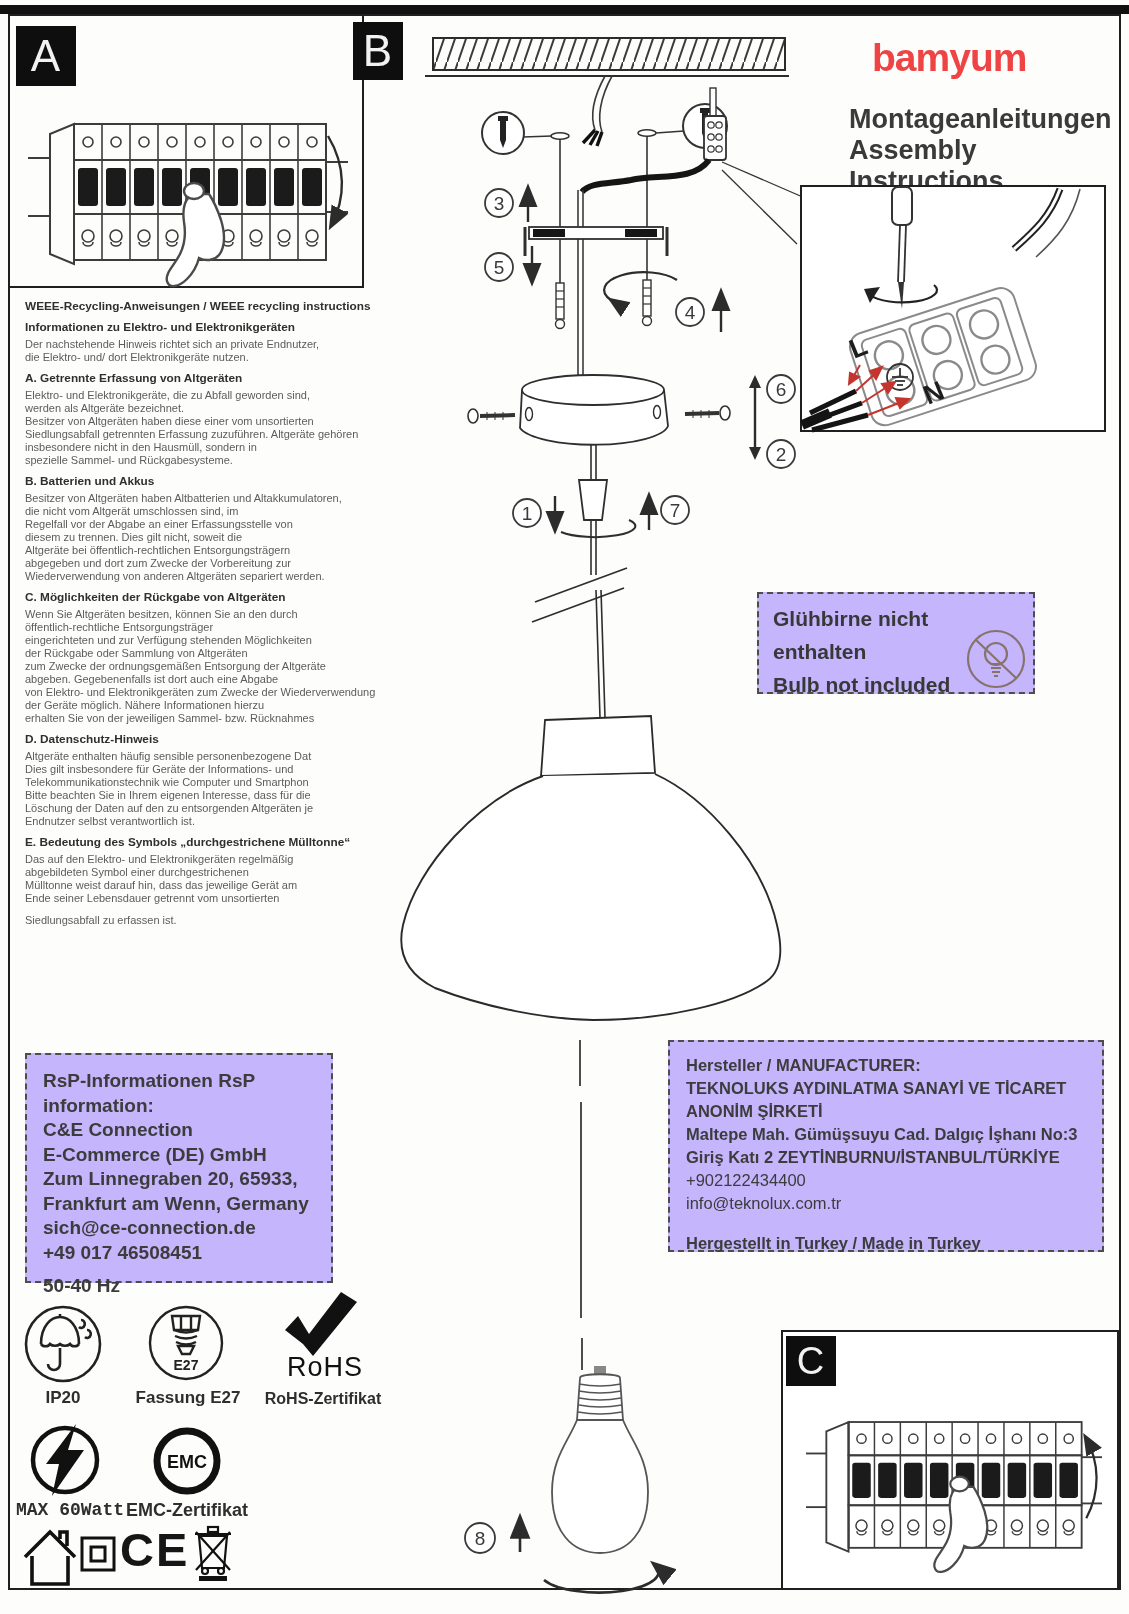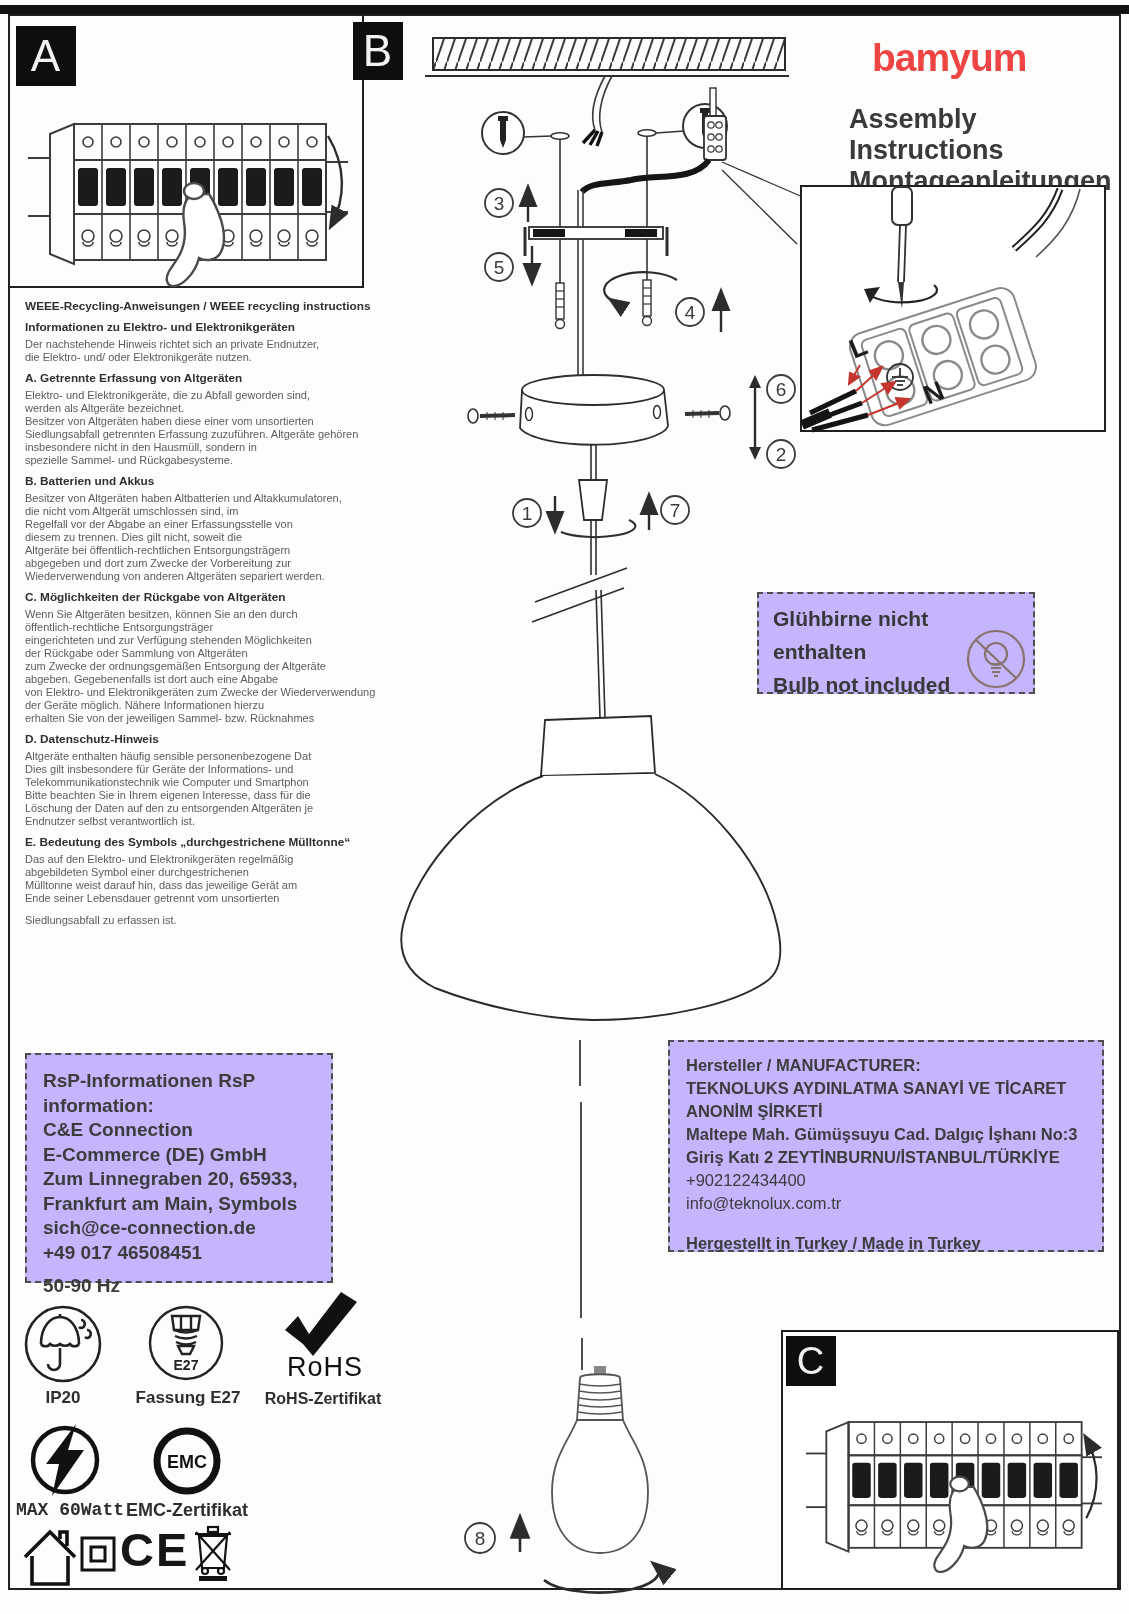--- a/index.html
+++ b/index.html
@@ -76,21 +76,21 @@
       <path d="M166,98 c-9,3 -12,14 -10,28 c2,12 1,22 -4,32 c-6,12 -15,19 -13,27 c2,8 12,6 20,-2 c6,-6 10,-13 12,-21 c8,4 18,2 22,-6 c5,-10 3,-22 0,-32 c-3,-9 -8,-20 -12,-26 Z" fill="#fff" stroke="#4a4a4a" stroke-width="2.4"></path>
       <ellipse cx="166" cy="95" rx="10" ry="8" fill="#fff" stroke="#4a4a4a" stroke-width="2.4"></ellipse>
     </g>
     <path d="M300,40 C318,70 318,102 303,130" stroke="#2c2c2c" stroke-width="2.4" fill="none" marker-end="url(#ahA)"></path>
   </svg>
 
   <div class="abs weee" style="left:25px;top:292px;">
     <h4>WEEE-Recycling-Anweisungen / WEEE recycling instructions</h4>
     <h4>Informationen zu Elektro- und Elektronikgeräten</h4>
     <p>Der nachstehende Hinweis richtet sich an private Endnutzer,
- die Elektro- und/ oder Elektronikgeräte nutzen.</p>
+ die Elektro- und/ dort Elektronikgeräte nutzen.</p>
     <h4>A. Getrennte Erfassung von Altgeräten</h4>
     <p>Elektro- und Elektronikgeräte, die zu Abfall geworden sind,
  werden als Altgeräte bezeichnet.
 Besitzer von Altgeräten haben diese einer vom unsortierten
 Siedlungsabfall getrennten Erfassung zuzuführen. Altgeräte gehören
 insbesondere nicht in den Hausmüll, sondern in
 spezielle Sammel- und Rückgabesysteme.</p>
     <h4>B. Batterien und Akkus</h4>
     <p>Besitzer von Altgeräten haben Altbatterien und Altakkumulatoren,
  die nicht vom Altgerät umschlossen sind, im
@@ -123,22 +123,22 @@
 Ende seiner Lebensdauer getrennt vom unsortierten</p>
     <p style="margin-top:9px">Siedlungsabfall zu erfassen ist.</p>
   </div>
 
   <div class="abs sec-label" style="left:353px;top:22px;width:50px;height:58px;">
     <span>B</span>
   </div>
 
   <div class="abs brand" style="left:872px;top:36px;">bamyum</div>
   <div class="abs doc-title" style="left:849px;top:104px;">
+    <div>Montageanleitungen</div>
     <div>Assembly Instructions</div>
-    <div>Montageanleitungen</div>
   </div>
 
   <svg class="abs" style="left:425px;top:30px;" width="365" height="1000" viewBox="0 0 365 1000">
     <defs>
       <pattern id="hatchp" width="11" height="32" patternUnits="userSpaceOnUse">
         <path d="M0,32 L11,0" stroke="#3a3a3a" stroke-width="2"></path>
       </pattern>
       <marker id="ahB" markerWidth="12" markerHeight="10" refX="8" refY="4" orient="auto">
         <path d="M0,0 L10,4 L0,8 Z" fill="#2c2c2c"></path>
       </marker>
@@ -369,24 +369,24 @@
         <line x1="11" y1="12" x2="51" y2="50"></line>
       </g>
     </svg>
   </div>
 
   <div class="abs dashed-box rsp" style="left:25px;top:1053px;width:272px;height:198px;">
     <div>RsP-Informationen RsP information:</div>
     <div>C&amp;E Connection</div>
     <div>E-Commerce (DE) GmbH</div>
     <div>Zum Linnegraben 20, 65933,</div>
-    <div>Frankfurt am Main, Symbols</div>
+    <div>Frankfurt am Wenn, Germany</div>
     <div>sich@ce-connection.de</div>
     <div>+49 017 46508451</div>
-    <div style="margin-top:9px">50-90 Hz</div>
+    <div style="margin-top:9px">50-40 Hz</div>
   </div>
 
   <div class="abs dashed-box manu" style="left:668px;top:1040px;width:400px;height:184px;">
     <div class="b">Hersteller / MANUFACTURER:</div>
     <div class="b">TEKNOLUKS AYDINLATMA SANAYİ VE TİCARET ANONİM ŞİRKETİ</div>
     <div class="b">Maltepe Mah. Gümüşsuyu Cad. Dalgıç İşhanı No:3</div>
     <div class="b">Giriş Katı 2 ZEYTİNBURNU/İSTANBUL/TÜRKİYE</div>
     <div>+902122434400</div>
     <div>info@teknolux.com.tr</div>
     <div class="b" style="margin-top:17px">Hergestellt in Turkey / Made in Turkey</div>

